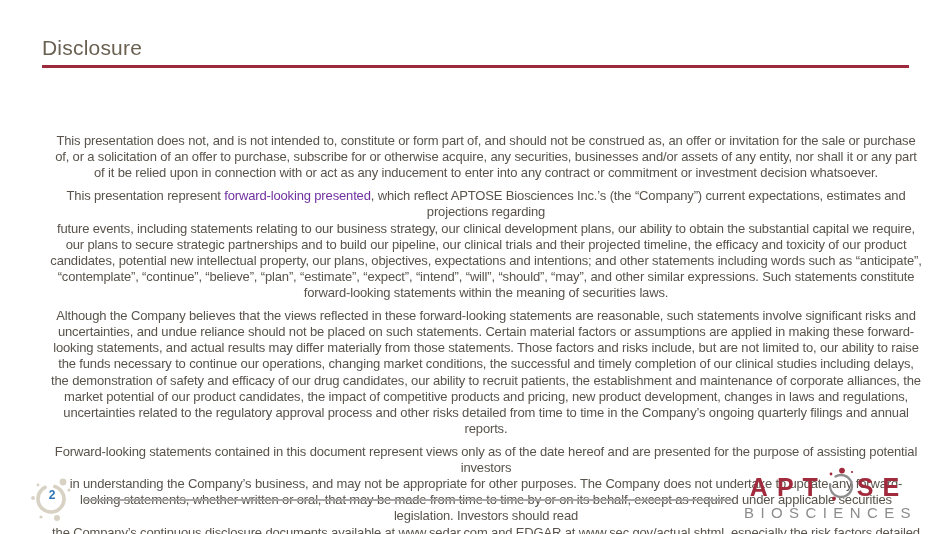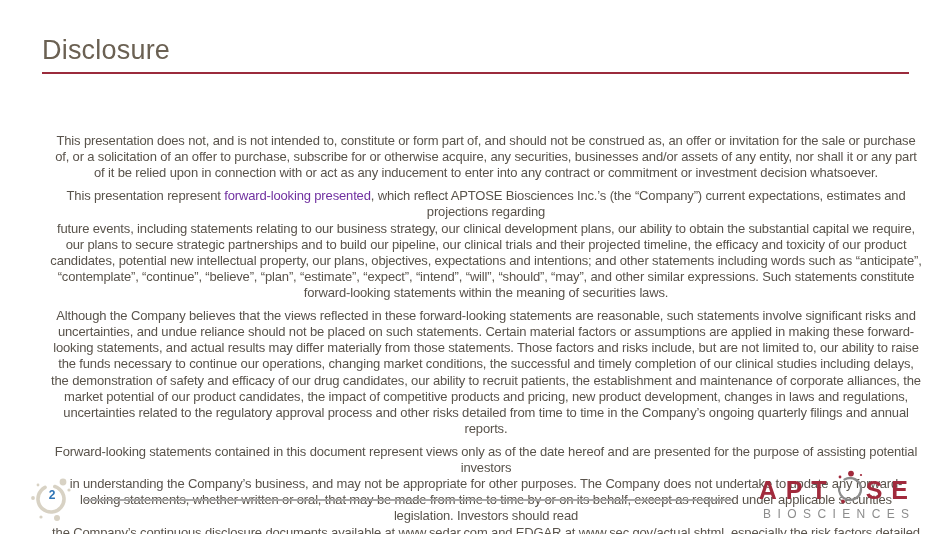--- a/index.html
+++ b/index.html
@@ -9,21 +9,21 @@
     height: 534px;
     background: #ffffff;
     font-family: "Liberation Sans", sans-serif;
     overflow: hidden;
   }
 
   
   .slide-header { position: absolute; left: 42px; right: 41px; top: 36px; }
   .page-title {
     margin: 0;
-    font-size: 27px;
+    font-size: 21px;
     font-weight: 500;
     letter-spacing: 0.2px;
     color: #6B6153;
     line-height: 1.1;
   }
   .title-rule {
     margin-top: 6px;
     height: 2.5px;
     background: #9B2B3C;
   }
@@ -94,21 +94,21 @@
     font-size: 25px;
     font-weight: 600;
     letter-spacing: 9px;
     line-height: 1;
   }
   .logo-word svg { margin: -6px 1px 0 -1px; }
   .logo-sub {
     margin-top: 3px;
     padding-left: 3px;
     color: #8C8C8C;
-    font-size: 12px;
+    font-size: 15px;
     font-weight: 400;
     letter-spacing: 6.4px;
   }
 </style>
 </head>
 <body>
 
 <div class="slide">
 
   <div class="slide-header">

